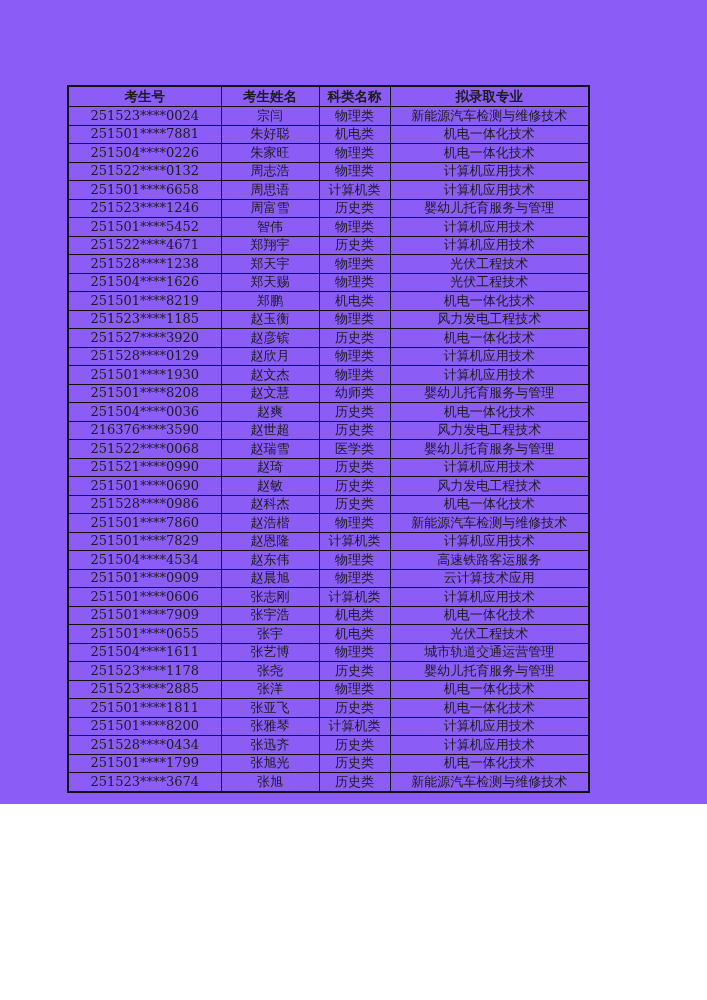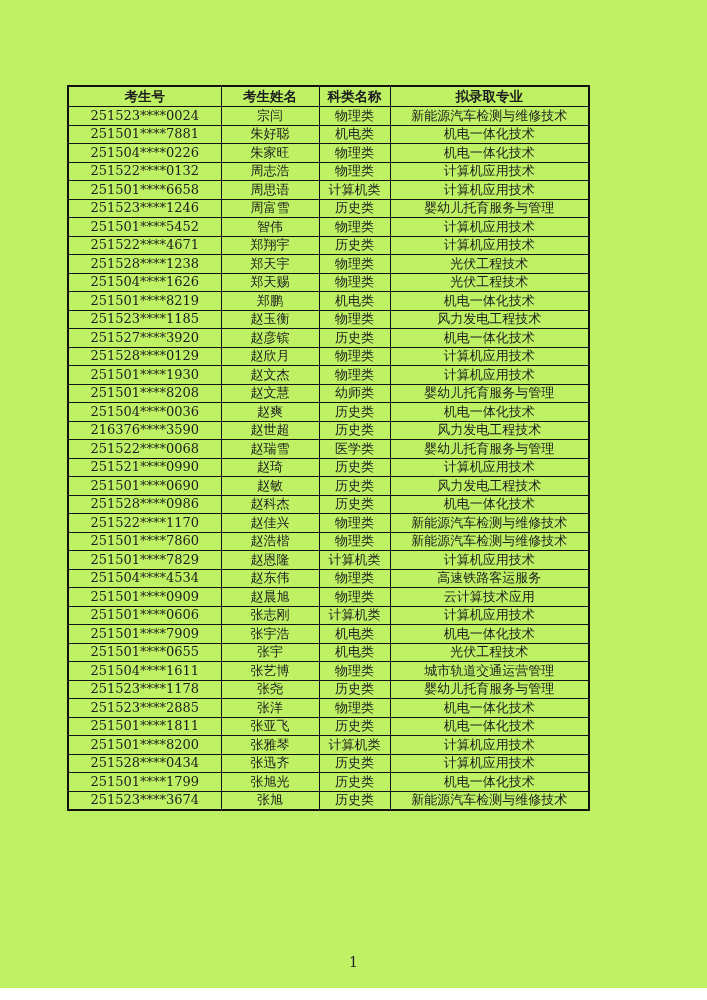--- a/index.html
+++ b/index.html
@@ -3,22 +3,22 @@
 <meta charset="utf-8">
 <style>
   html, body {
     margin: 0;
     padding: 0;
     background: #ffffff;
   }
   .page {
     position: relative;
     width: 707px;
-    height: 988px;
-    background: #bef264;
+    height: 804px;
+    background: #8b5cf6;
     font-family: "DejaVu Serif", "Liberation Serif", serif;
     color: #1c1c1c;
     overflow: hidden;
   }
   table.doc-table {
     position: absolute;
     left: 67px;
     top: 85px;
     width: 521px;
     border-collapse: collapse;
@@ -200,26 +200,20 @@
           <td>历史类</td>
           <td>风力发电工程技术</td>
         </tr>
         <tr>
           <td>251528****0986</td>
           <td>赵科杰</td>
           <td>历史类</td>
           <td>机电一体化技术</td>
         </tr>
         <tr>
-          <td>251522****1170</td>
-          <td>赵佳兴</td>
-          <td>物理类</td>
-          <td>新能源汽车检测与维修技术</td>
-        </tr>
-        <tr>
           <td>251501****7860</td>
           <td>赵浩楷</td>
           <td>物理类</td>
           <td>新能源汽车检测与维修技术</td>
         </tr>
         <tr>
           <td>251501****7829</td>
           <td>赵恩隆</td>
           <td>计算机类</td>
           <td>计算机应用技术</td>

